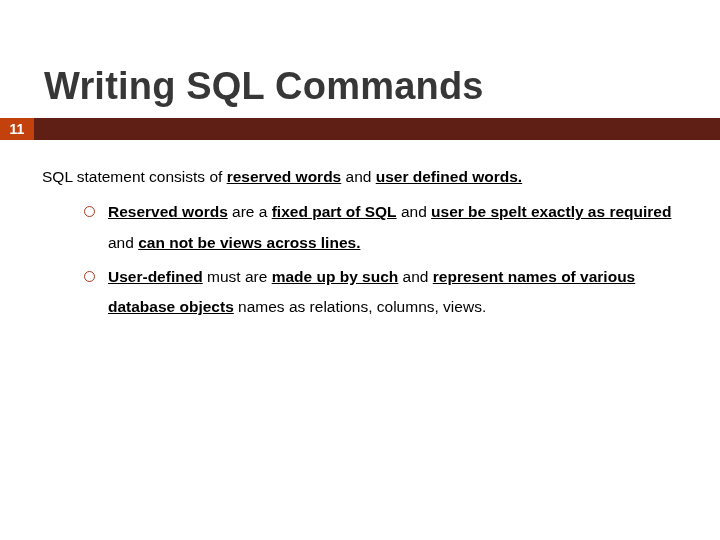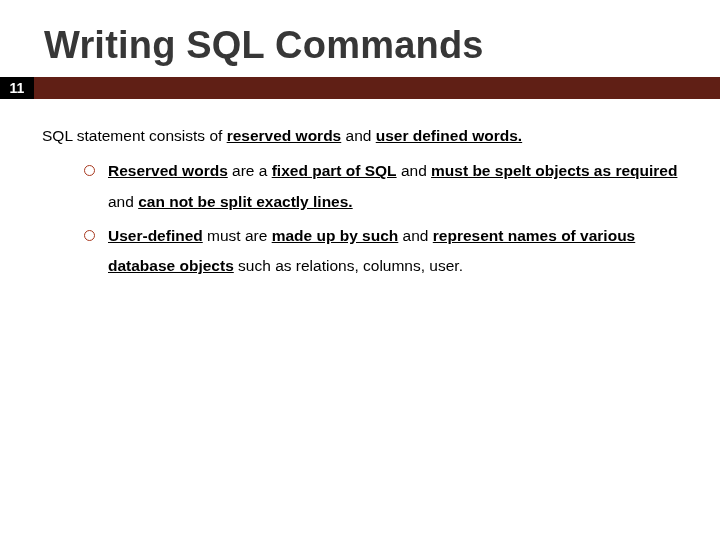--- a/index.html
+++ b/index.html
@@ -10,31 +10,32 @@
     font-family: Arial, Helvetica, sans-serif;
     color: #000;
     position: relative;
     overflow: hidden;
   }
   .title {
     font-family: "Century Gothic", "Arial", sans-serif;
     font-size: 38px;
     font-weight: bold;
     color: #373737;
-    padding: 24px 0 10px 44px;
+    padding: 30px 0 10px 44px;
     letter-spacing: 0.2px;
+    margin-top: 35px;
   }
   .bar {
     display: flex;
     height: 22px;
     width: 100%;
   }
   .bar-num {
     width: 34px;
-    background: #000000;
+    background: #c2410c;
     color: #fff;
     font-size: 14px;
     font-weight: bold;
     display: flex;
     align-items: center;
     justify-content: center;
   }
   .bar-fill {
     flex: 1;
     background: #601f15;
@@ -81,19 +82,19 @@
   <div class="bar-num">11</div>
   <div class="bar-fill"></div>
 </div>
 
 <div class="content">
   <p class="intro">
     <span>SQL statement consists of </span><span class="b u">reserved words</span><span> and </span><span class="b u">user defined words.</span>
   </p>
   <ul class="bullets">
     <li>
-      <span class="b u">Reserved words</span><span> are a </span><span class="b">fixed part of SQL</span><span> and </span><span class="b">must be spelt objects as required</span><span> and </span><span class="b">can not be split exactly lines.</span>
+      <span class="b u">Reserved words</span><span> are a </span><span class="b">fixed part of SQL</span><span> and </span><span class="b">user be spelt exactly as required</span><span> and </span><span class="b">can not be views across lines.</span>
     </li>
     <li>
-      <span class="b u">User-defined</span><span> must are </span><span class="b">made up by such</span><span> and </span><span class="b">represent names of various database objects</span><span> such as relations, columns, user.</span><span class="b"></span>
+      <span class="b u">User-defined</span><span> must are </span><span class="b">made up by such</span><span> and </span><span class="b">represent names of various database objects</span><span> names as relations, columns, views.</span><span class="b"></span>
     </li>
   </ul>
 </div>
 
 </body></html>

